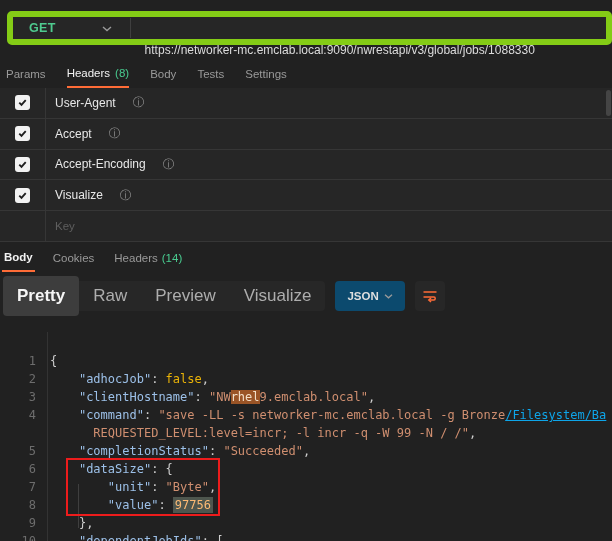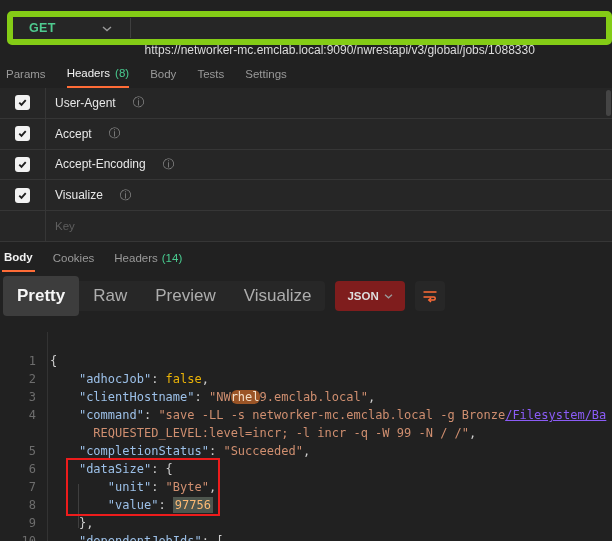--- a/index.html
+++ b/index.html
@@ -42,38 +42,38 @@
   
   .resp-tabs { position:absolute; left:2px; top:244px; height:28px; display:flex; gap:16px; font-size:11.5px; color:#9a9a9a; }
   .resp-tab { display:flex; align-items:center; gap:4px; height:28px; cursor:pointer; padding:0 2px; }
   .resp-tab.active { color:#f2f2f2; font-weight:bold; border-bottom:2px solid #ff6c37; }
 
   
   .view-bar { position:absolute; left:3px; top:281px; height:30px; display:flex; gap:10px; }
   .segmented { display:flex; background:#272727; border-radius:4px; height:30px; align-items:center; }
   .seg { padding:18px 14px; height:40px; display:flex; align-items:center; font-size:17px; color:#adadad; cursor:pointer; }
   .seg.active { background:#3d3d3d; border-radius:4px; color:#f5f5f5; font-weight:bold; }
-  .lang-select { display:flex; align-items:center; gap:5px; background:#7f1d1d; border-radius:4px; height:30px; padding:0 12px; color:#dedede; font-size:11.5px; font-weight:bold; cursor:pointer;justify-content:flex-end; }
+  .lang-select { display:flex; align-items:center; gap:5px; background:#0c4a6e; border-radius:4px; height:30px; padding:0 12px; color:#dedede; font-size:11.5px; font-weight:bold; cursor:pointer;justify-content:flex-end; }
   .wrap-btn { width:30px; height:30px; background:#272727; border-radius:4px; display:flex; align-items:center; justify-content:center; cursor:pointer; }
 
   
   .code-area { position:absolute; left:0; top:332px; width:612px; height:209px; overflow:hidden;
     font-family:"DejaVu Sans Mono", monospace; font-size:12px; line-height:18px; }
   .gutter-line { position:absolute; left:47px; top:0; bottom:0; width:1px; background:#333333; }
   .code-rows { position:absolute; left:0; top:20px; right:0; }
   .code-row { display:flex; height:18px; white-space:pre; }
   .ln { width:36px; text-align:right; color:#6d6d6d; flex:none; padding-right:0; }
   .lc { margin-left:14px; }
   .tok-p { color:#cfcfcf; }
   .tok-k { color:#9cc0e8; }
   .tok-s { color:#d08f70; }
-  .tok-su { color:#8b5cf6; text-decoration:underline; }
+  .tok-su { color:#0ea5e9; text-decoration:underline; }
   .tok-b { color:#eab308;text-align:center; }
   .tok-n { color:#fdba74; background:#4e564e; padding:1px 2px; }
-  .tok-hs { color:#f2dfc9; background:#9a5426;border-radius:6px; }
+  .tok-hs { color:#f2dfc9; background:#9a5426; }
   .tok-w { color:#cfcfcf; }
   .indent-guide { position:absolute; left:78px; top:152px; width:1px; height:44px; background:#3f3f3f; }
   .red-rect { position:absolute; left:66px; top:126px; width:154px; height:58px; border:2px solid #ed1c1c; }
 </style>
 </head>
 <body>
 
 <div class="url-bar">
   <span class="method">GET</span>
   <span class="method-chevron">

